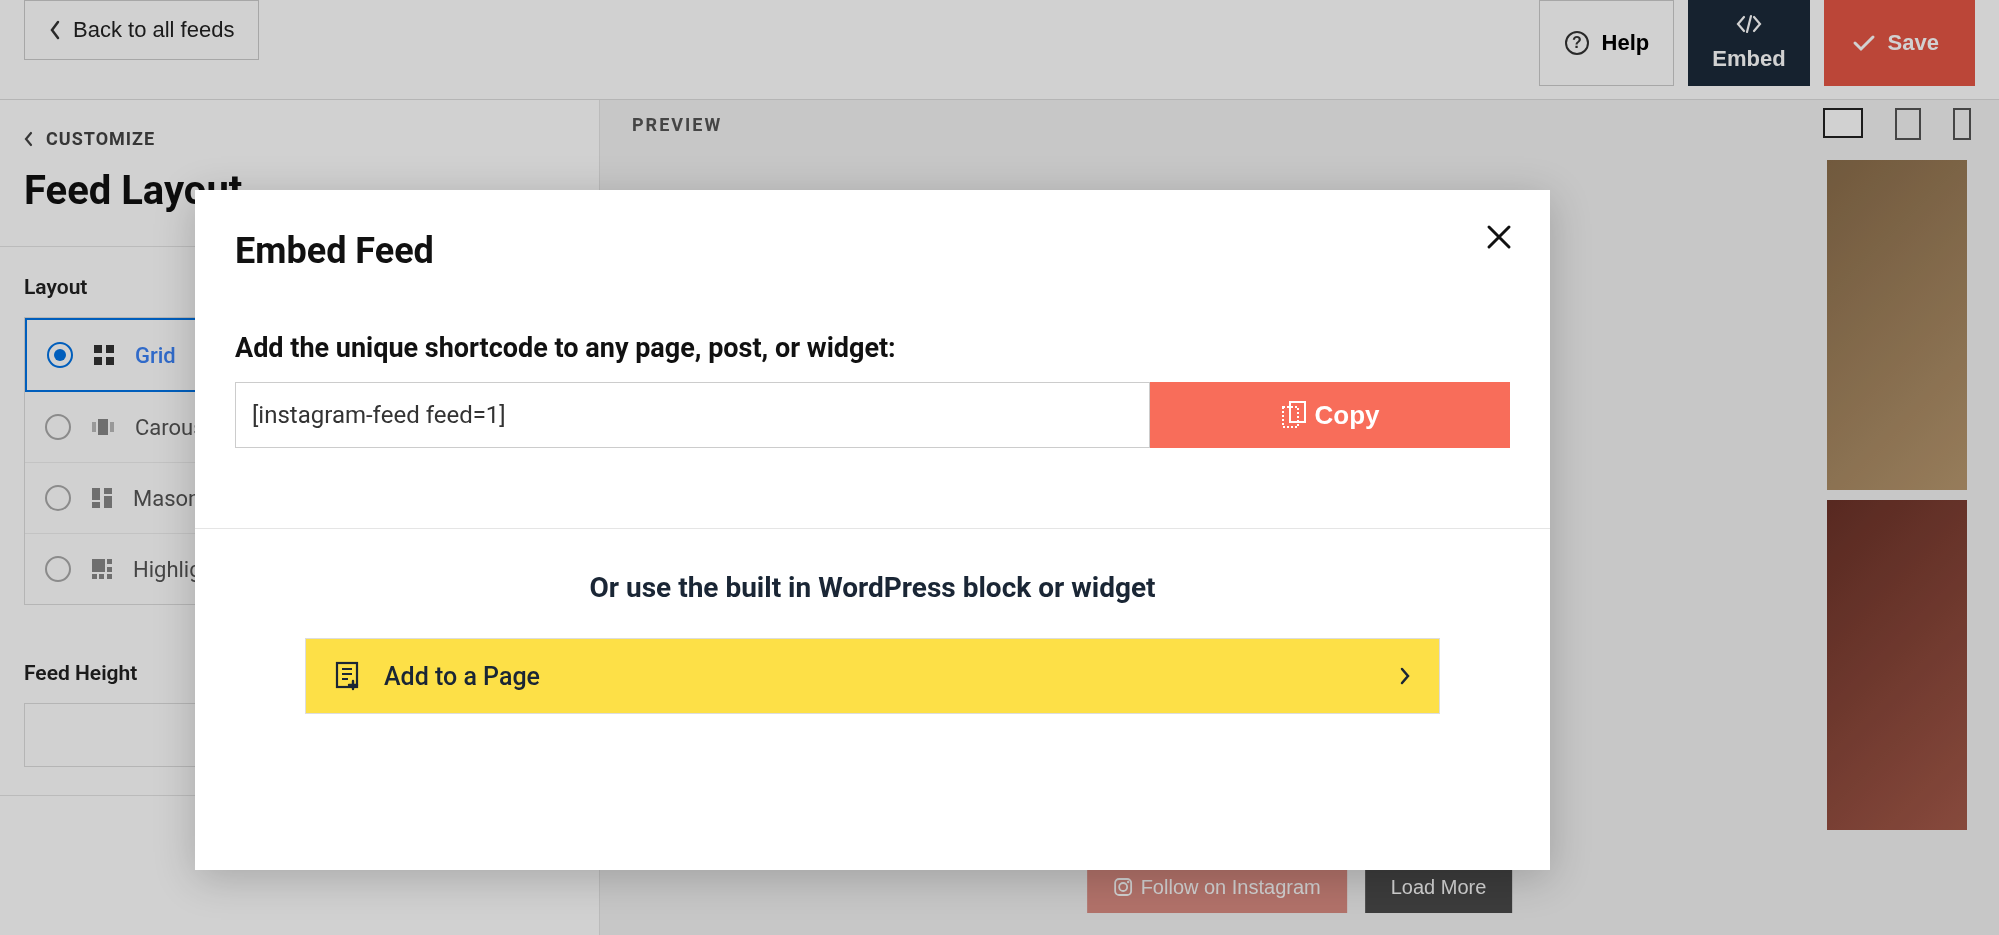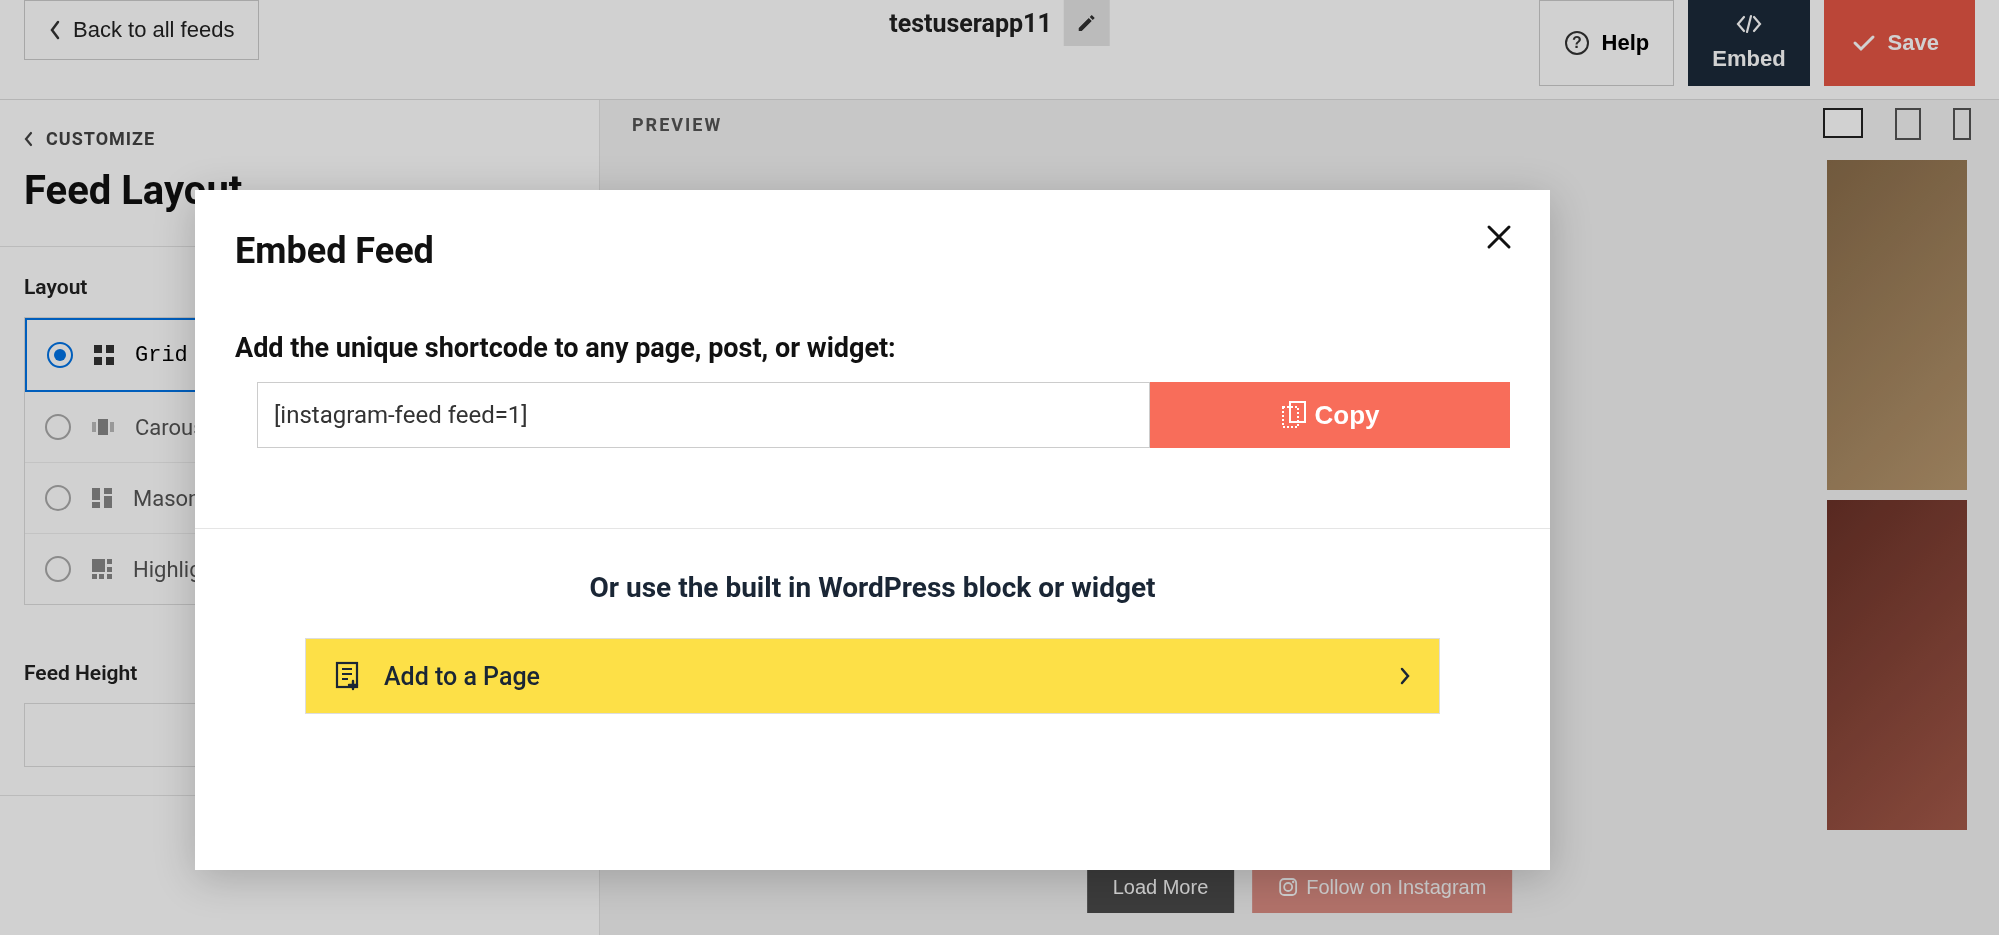--- a/index.html
+++ b/index.html
@@ -113,21 +113,21 @@
 .radio {
   width: 26px; height: 26px; border-radius: 50%;
   border: 2px solid #aaa; position: relative;
 }
 .layout-opt.selected .radio { border-color: #0073e6; }
 .layout-opt.selected .radio::after {
   content: ''; position: absolute; inset: 5px;
   background: #0073e6; border-radius: 50%;
 }
 .layout-label { font-size: 22px; color: #555; }
-.layout-opt.selected .layout-label { color: #000000; font-weight: 500; font-family: Liberation Mono, monospace; }
+.layout-opt.selected .layout-label { color: #3b82f6; font-weight: 500; }
 .feed-height-input {
   margin: 0 24px; width: 552px; height: 64px;
   border: 1px solid #ddd; background: #fff;
 }
 
 
 .preview {
   position: absolute;
   top: 100px; left: 600px; right: 0; bottom: 0;
   background: #f3f3f3;
@@ -198,21 +198,20 @@
 .shortcode-row {
   display: flex; margin-top: 18px;
 }
 .shortcode-input {
   flex: 1;
   border: 1px solid #ccc;
   padding: 18px 16px;
   font-size: 24px;
   font-family: inherit;
   color: #333;
-  margin-left: 22px;
 }
 .copy-btn {
   width: 360px;
   background: #f86d5a;
   color: #fff;
   border: none;
   font-size: 26px;
   font-weight: 600;
   display: flex; align-items: center; justify-content: center; gap: 8px;
   cursor: pointer;
@@ -252,28 +251,20 @@
 </head>
 <body>
 
 <div class="topbar">
   <button class="back-btn">
     <svg width="12" height="20" viewBox="0 0 12 20">
         <path d="M9 2 L3 10 L9 18" stroke="#333" stroke-width="2.5" fill="none" stroke-linecap="round"></path>
       </svg>
     <span>Back to all feeds</span>
   </button>
-  <div class="center-title">
-    <span>testuserapp11</span>
-    <span class="edit-icon-box">
-      <svg width="24" height="24" viewBox="0 0 24 24">
-          <path d="M4 17 L14 7 L17 10 L7 20 L4 20 Z M15 6 L18 9 L20 7 L17 4 Z" fill="#333"></path>
-        </svg>
-    </span>
-  </div>
   <div class="right-actions">
     <button class="hbtn">
       <svg width="26" height="26" viewBox="0 0 26 26">
           <circle cx="13" cy="13" r="11" stroke="#333" stroke-width="2" fill="none"></circle>
           <text x="13" y="18" text-anchor="middle" font-size="16" font-weight="700" fill="#333">?</text>
         </svg>
       <span>Help</span>
     </button>
     <button class="hbtn dark">
       <svg width="28" height="20" viewBox="0 0 28 20">
@@ -352,28 +343,28 @@
   <div class="prev-label">PREVIEW</div>
   <div class="device-toggles">
     <span class="dtg active" style="width:40px;height:30px"></span>
     <span class="dtg" style="width:26px;height:32px"></span>
     <span class="dtg" style="width:18px;height:32px"></span>
   </div>
   <div class="preview-inner">
     <div class="image-tile" style="top:0"></div>
     <div class="image-tile t2"></div>
     <div class="foot-btns">
-      <button class="fbtn dark">Load More</button>
       <button class="fbtn pink">
         <svg style="display:inline;vertical-align:-3px;margin-right:8px" width="20" height="20" viewBox="0 0 20 20">
             <rect x="2" y="2" width="16" height="16" rx="4" stroke="#fff" stroke-width="1.8" fill="none"></rect>
             <circle cx="10" cy="10" r="4" stroke="#fff" stroke-width="1.8" fill="none"></circle>
             <circle cx="15" cy="5" r="1.2" fill="#fff"></circle>
           </svg><span>Follow on Instagram</span>
       </button>
+      <button class="fbtn dark">Load More</button>
     </div>
   </div>
 </div>
 
 <div class="dim"></div>
 
 <div class="modal">
   <div class="modal-title">Embed Feed</div>
   <div class="close-x">
     <svg width="30" height="30" viewBox="0 0 30 30">

